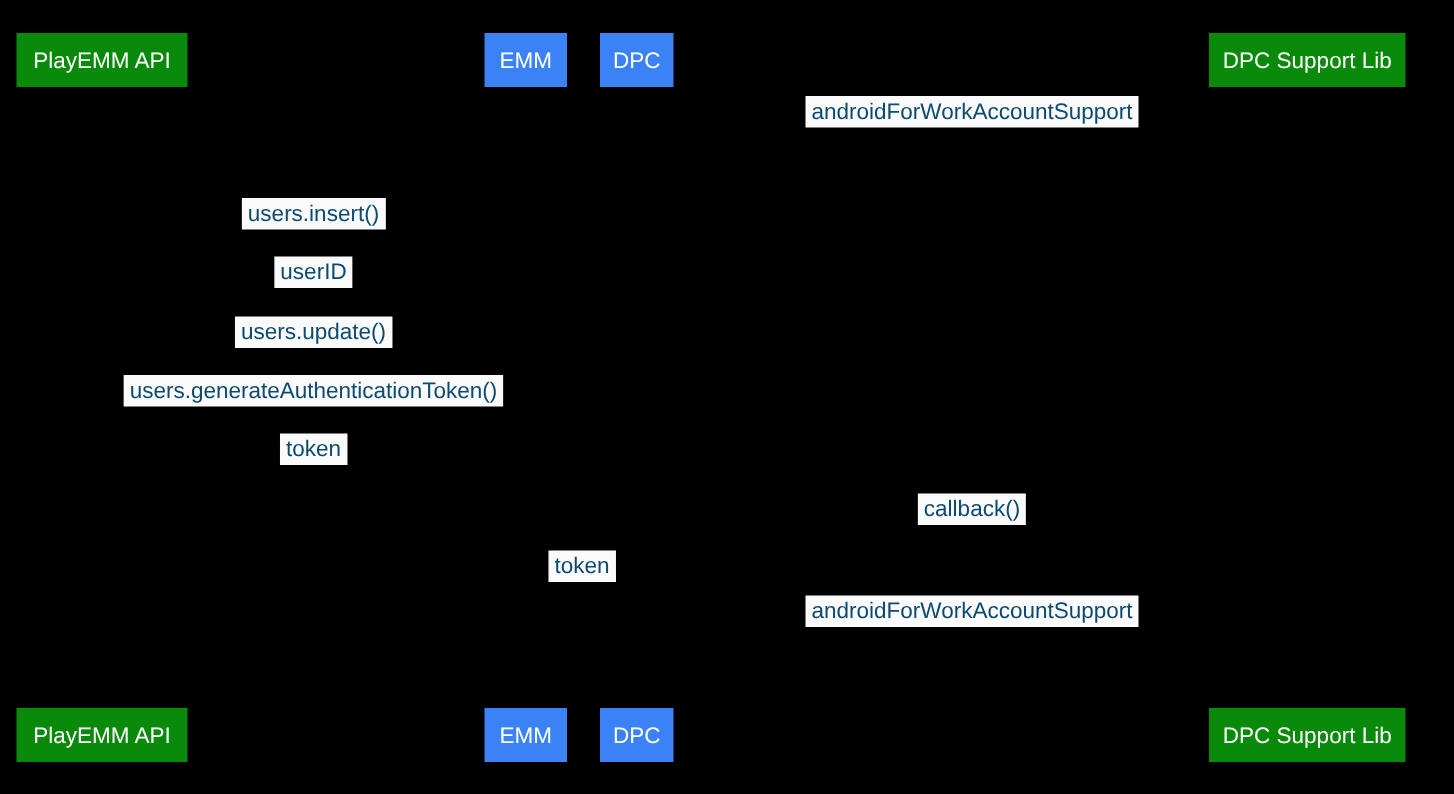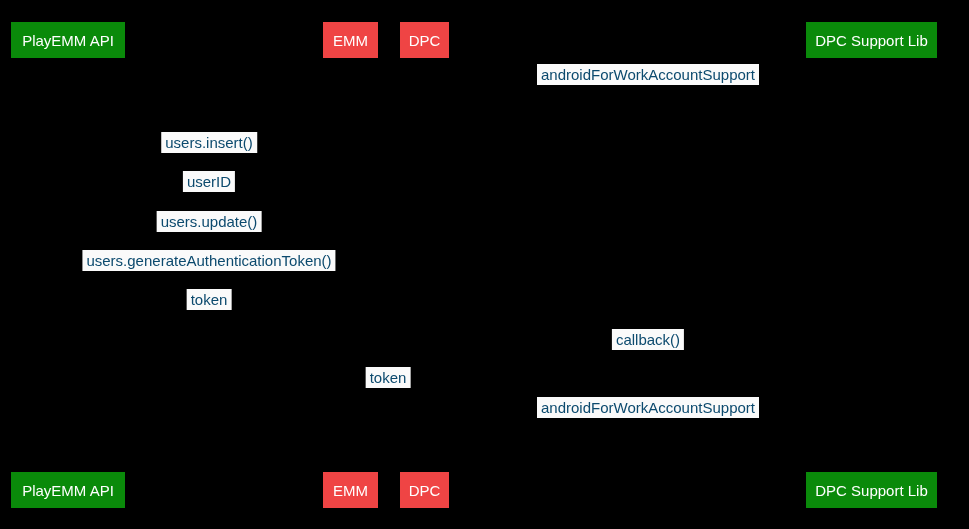--- a/index.html
+++ b/index.html
@@ -23,21 +23,21 @@
     height: 36px;
     display: flex;
     align-items: center;
     justify-content: center;
     color: #ffffff;
     font-size: 15px;
     box-sizing: border-box;
     white-space: nowrap;
   }
   .green { background: #0a8a0a; }
-  .blue  { background: #ef4444; }
+  .blue  { background: #3b82f6; }
   .row-top    { top: 22px; }
   .row-bottom { top: 472px; }
   .p-playemm { left: 11px;  width: 114px; }
   .p-emm     { left: 323px; width: 55px;  }
   .p-dpc     { left: 400px; width: 49px;  }
   .p-dpclib  { left: 806px; width: 131px; text-align: right; }
 
   .msg {
     position: absolute;
     transform: translateX(-50%);

